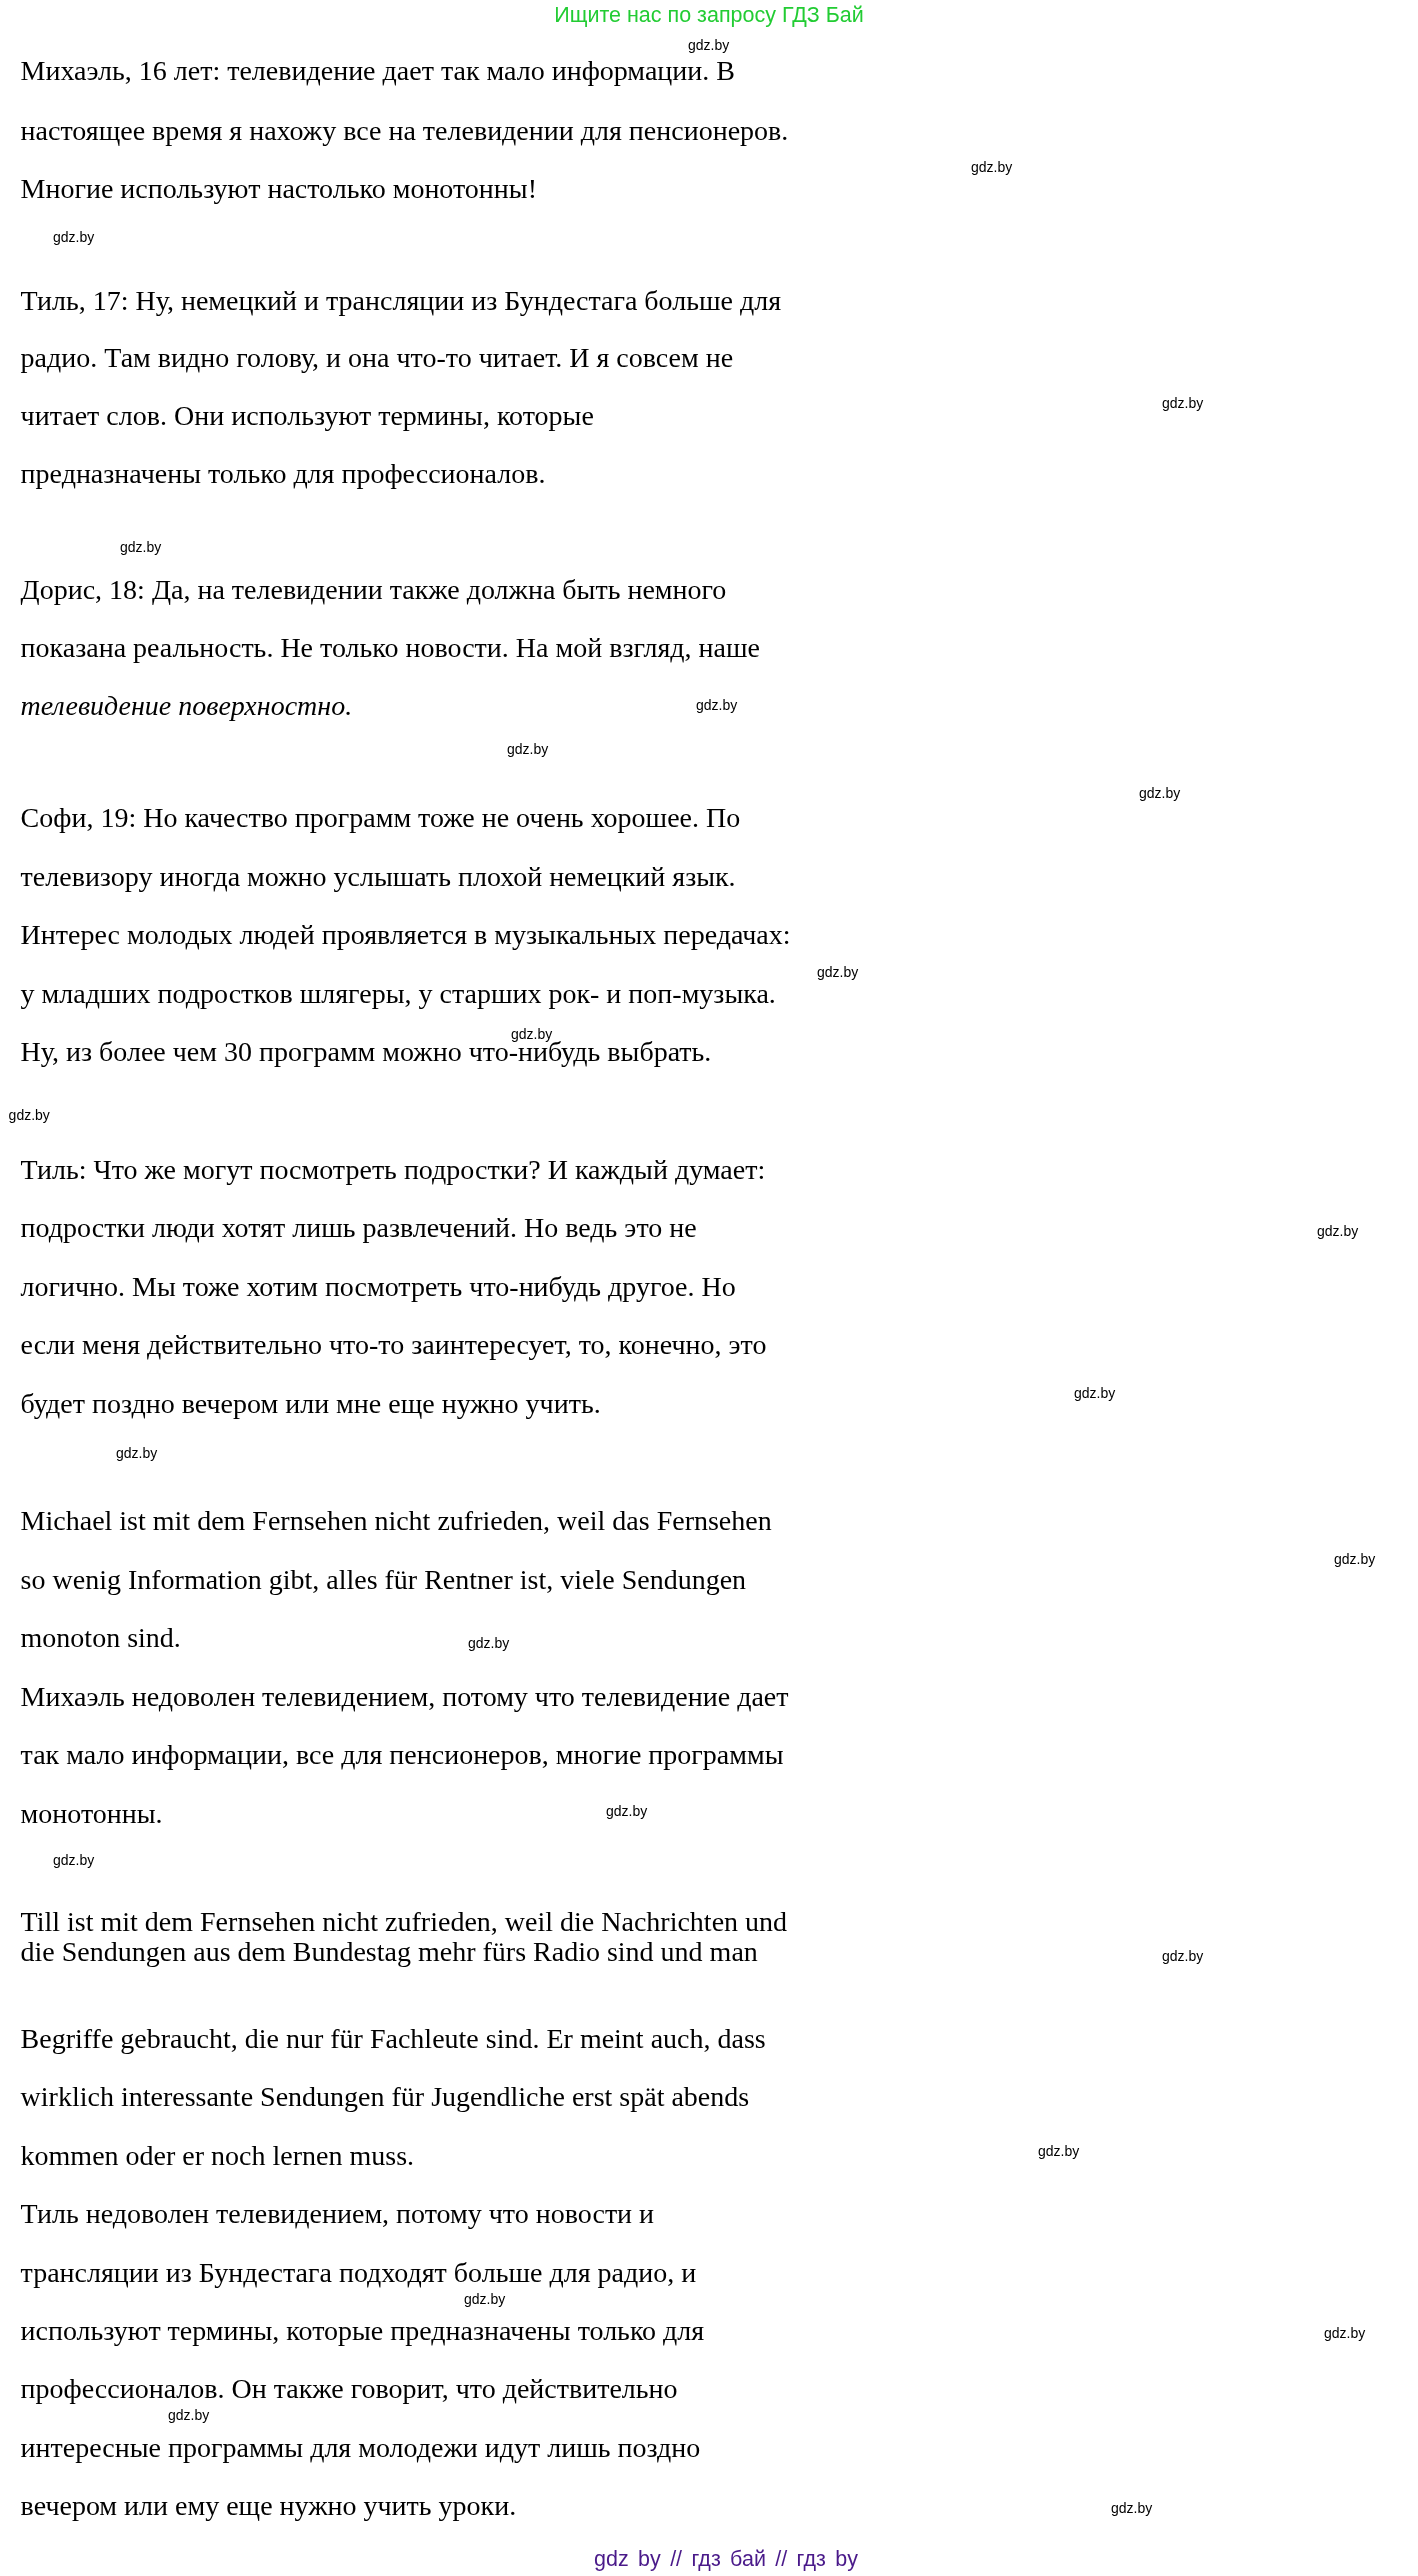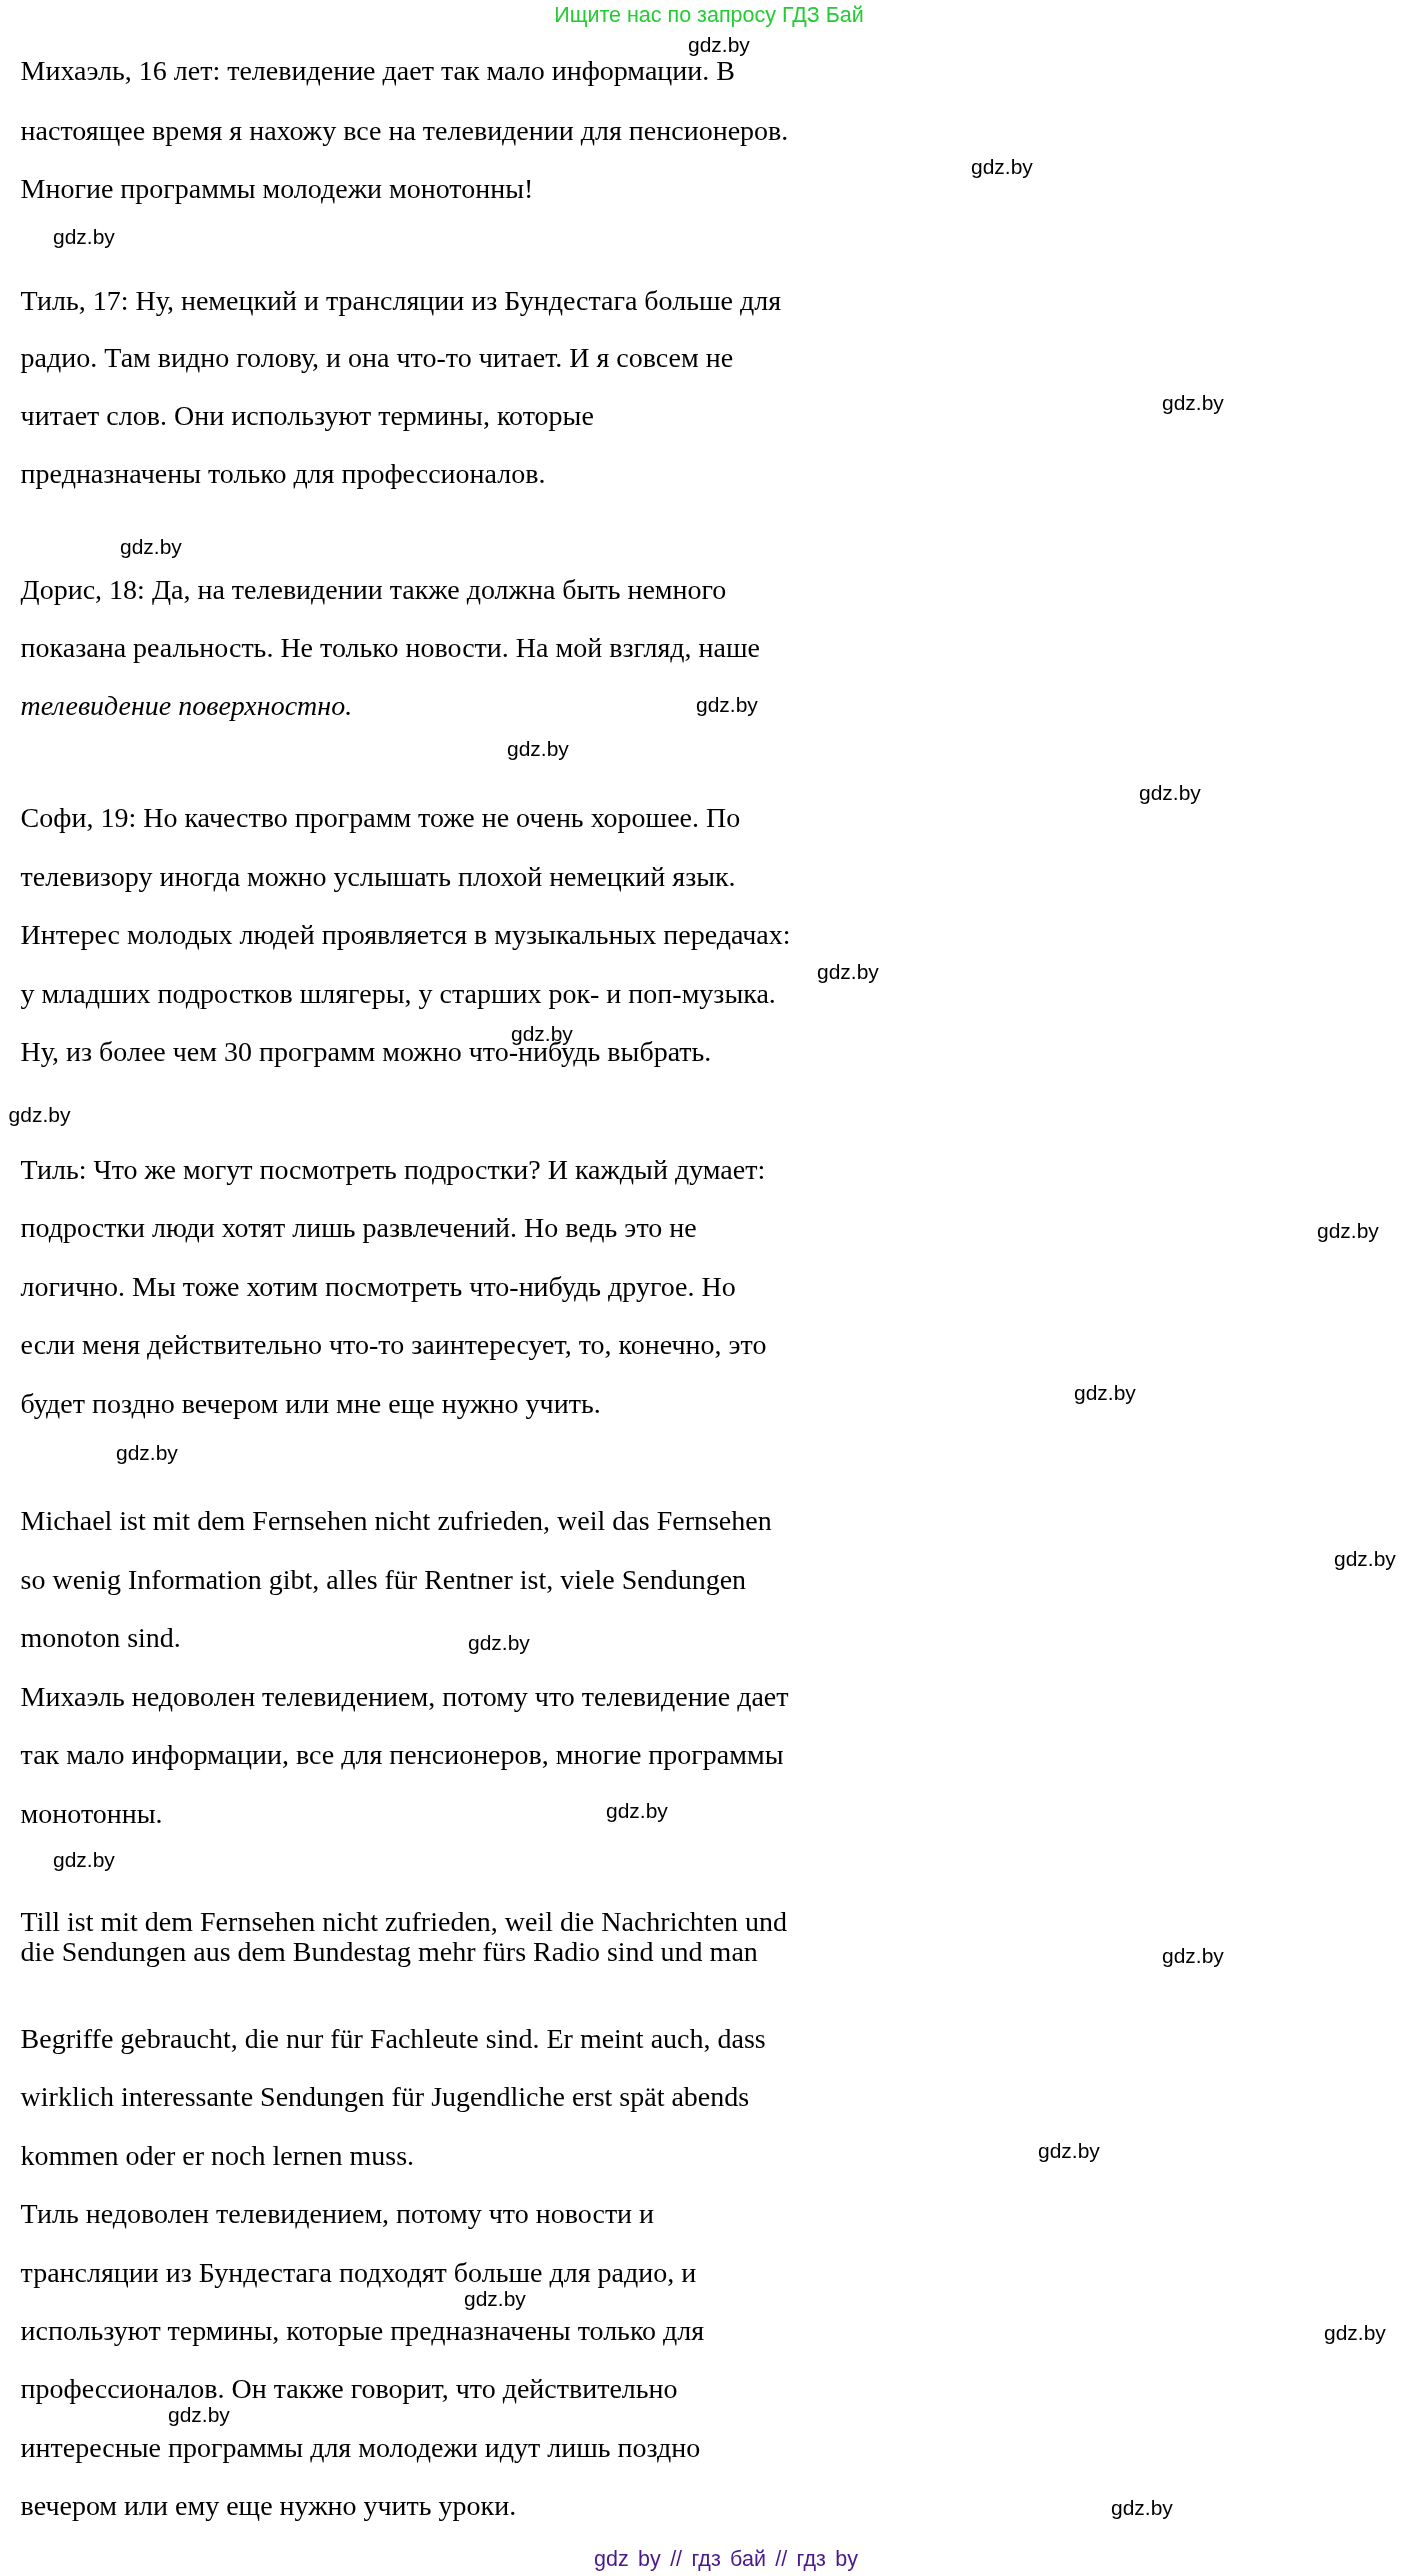--- a/index.html
+++ b/index.html
@@ -43,35 +43,35 @@
       font-family: "Liberation Serif", serif;
       font-size: 28px;
       color: #000000;
       white-space: nowrap;
       line-height: 48px;
       transform-origin: left top;
     }
     .wm {
       position: absolute;
       font-family: "Liberation Sans", sans-serif;
-      font-size: 21px;
+      font-size: 14px;
       color: #000000;
       line-height: 24px;
       white-space: nowrap;
     }
   </style>
 </head>
 <body>
 
 <div class="header">Ищите нас по запросу ГДЗ Бай</div>
 
 <div>
   <div class="line" style="top:47px;">Михаэль, 16 лет: телевидение дает так мало информации. В</div>
   <div class="line" style="top:107px;">настоящее время я нахожу все на телевидении для пенсионеров.</div>
-  <div class="line" style="top:165px;">Многие программы молодежи монотонны!</div>
+  <div class="line" style="top:165px;">Многие используют настолько монотонны!</div>
 </div>
 
 <div>
   <div class="line" style="top:277px;">Тиль, 17: Ну, немецкий и трансляции из Бундестага больше для</div>
   <div class="line" style="top:334px;">радио. Там видно голову, и она что-то читает. И я совсем не</div>
   <div class="line" style="top:392px;">читает слов. Они используют термины, которые</div>
   <div class="line" style="top:450px;">предназначены только для профессионалов.</div>
 </div>
 
 <div>

